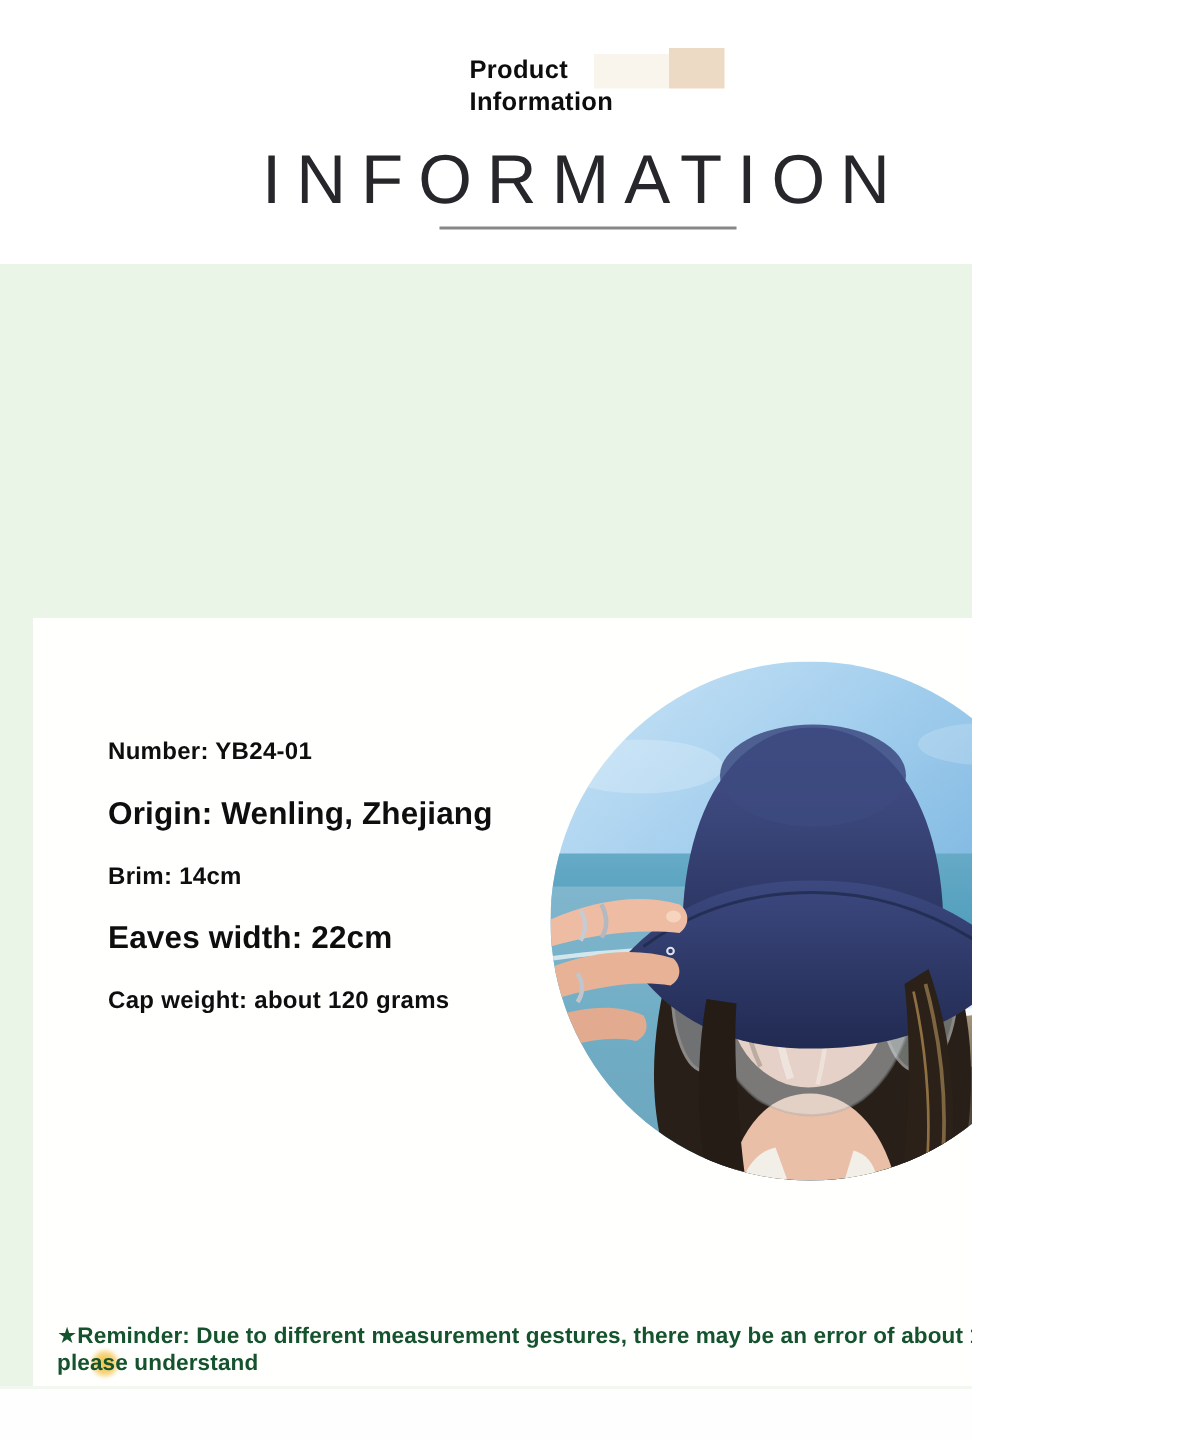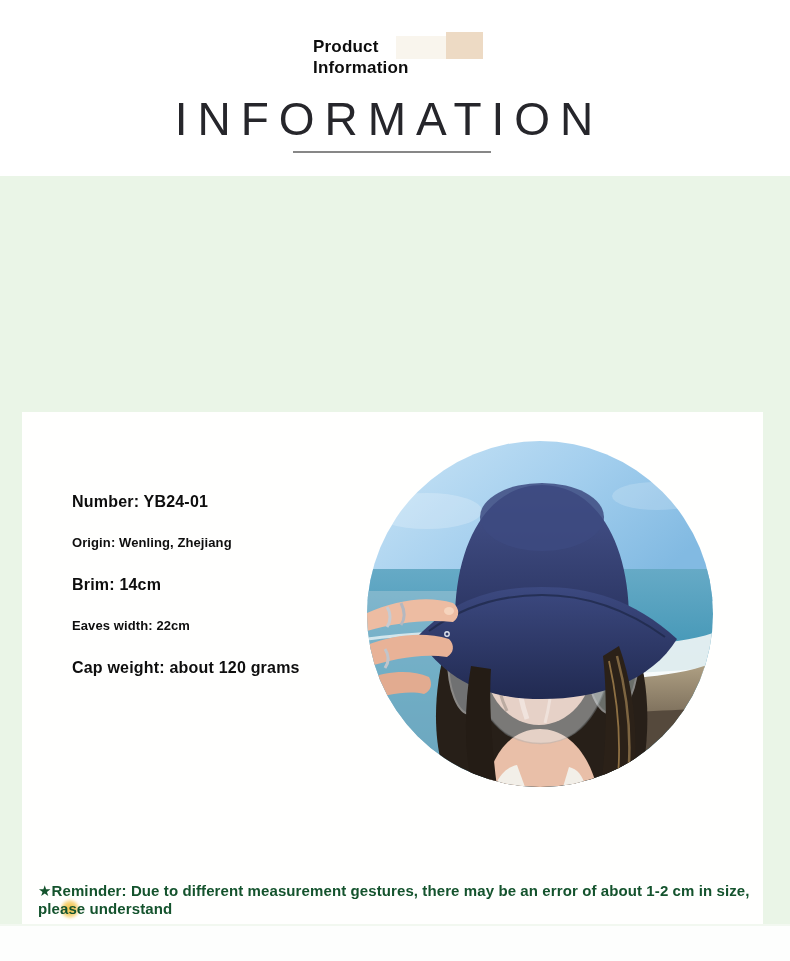--- a/index.html
+++ b/index.html
@@ -1,16 +1,16 @@
 <!DOCTYPE html>
 <html><head>
 <meta charset="utf-8">
 <style>
   html,body{margin:0;padding:0;background:#ffffff;}
-  .page{position:relative;width:790px;height:961px;overflow:hidden;background:#ffffff;
+  .page{position:relative;width:648px;height:961px;overflow:hidden;background:#ffffff;
         font-family:"Liberation Sans","DejaVu Sans",sans-serif;}
 
   
   .ghost-swatch{position:absolute;left:396px;top:36px;width:50px;height:23px;
                 background:#f4ecdf;opacity:.55;}
   .beige-swatch{position:absolute;left:446px;top:32px;width:37px;height:27px;
                 background:#eddac4;}
   .kicker{position:absolute;left:313px;top:36px;font-size:17px;font-weight:700;
           line-height:21px;color:#0d0d0d;white-space:pre-line;letter-spacing:.2px;}
   .title{position:absolute;left:0;top:92px;width:790px;margin:0;text-align:center;
@@ -21,21 +21,21 @@
 
   
   .green-band{position:absolute;left:0;top:176px;width:790px;height:748px;
               background:#eaf5e7;}
   .card{position:absolute;left:22px;top:236px;width:741px;height:621px;background:#fffffe;}
 
   
   .specs{position:absolute;left:50px;top:77px;margin:0;padding:0;list-style:none;color:#0e0e0e;}
   .spec{font-weight:700;}
   .spec.lg{font-size:16px;line-height:26px;margin-bottom:18px;letter-spacing:.2px;}
-  .spec.sm{font-size:13px;line-height:20px;margin-bottom:19px;letter-spacing:.1px;}
+  .spec.sm{font-size:21px;line-height:20px;margin-bottom:19px;letter-spacing:.1px;}
 
   
   .photo-wrap{position:absolute;left:345px;top:29px;width:346px;height:346px;}
 
   
   .sparkle{position:absolute;left:38px;top:487px;width:20px;height:20px;border-radius:50%;
            background:radial-gradient(circle,#f3c243 0%,#f6d37a 45%,rgba(246,211,122,0) 75%);
            filter:blur(1px);}
   .reminder{position:absolute;left:16px;top:470px;width:728px;margin:0;
             font-size:15px;font-weight:700;line-height:18px;color:#14532d;letter-spacing:.1px;}

